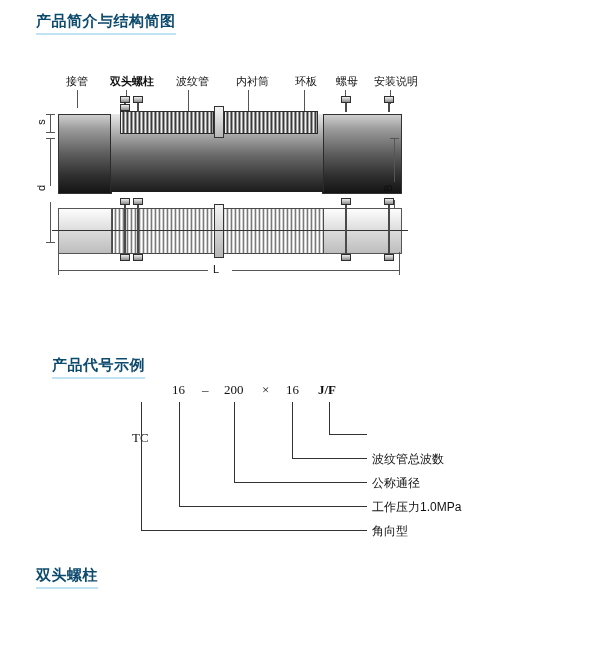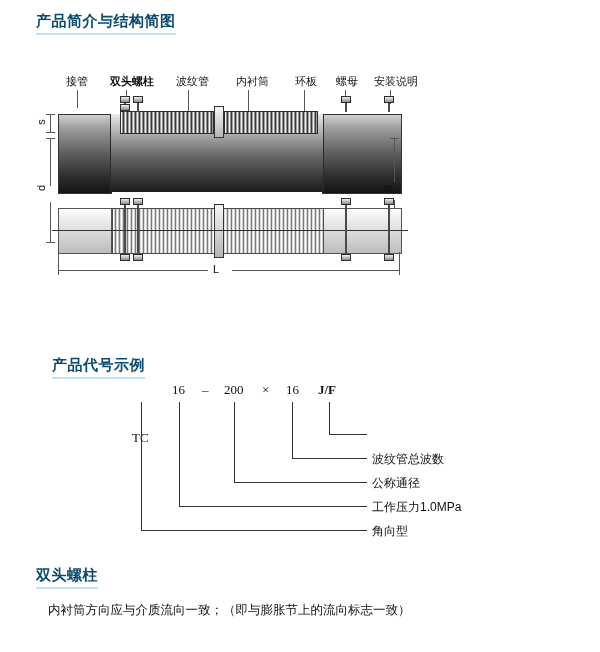--- a/index.html
+++ b/index.html
@@ -275,14 +275,13 @@
   <div class="hline2" style="left:143px;top:124px;width:188px;"></div>
   <div class="hline2" style="left:105px;top:148px;width:226px;"></div>
 
   <div class="desc" style="left:336px;top:69px;">波纹管总波数</div>
   <div class="desc" style="left:336px;top:93px;">公称通径</div>
   <div class="desc" style="left:336px;top:117px;">工作压力1.0MPa</div>
   <div class="desc" style="left:336px;top:141px;">角向型</div>
 </div>
 
 <div id="notes">
-  <div class="note-line">内衬筒方向应与介质流向一致；（即与膨胀节上的流向标志一致）</div>
 </div>
 
 </body></html>

